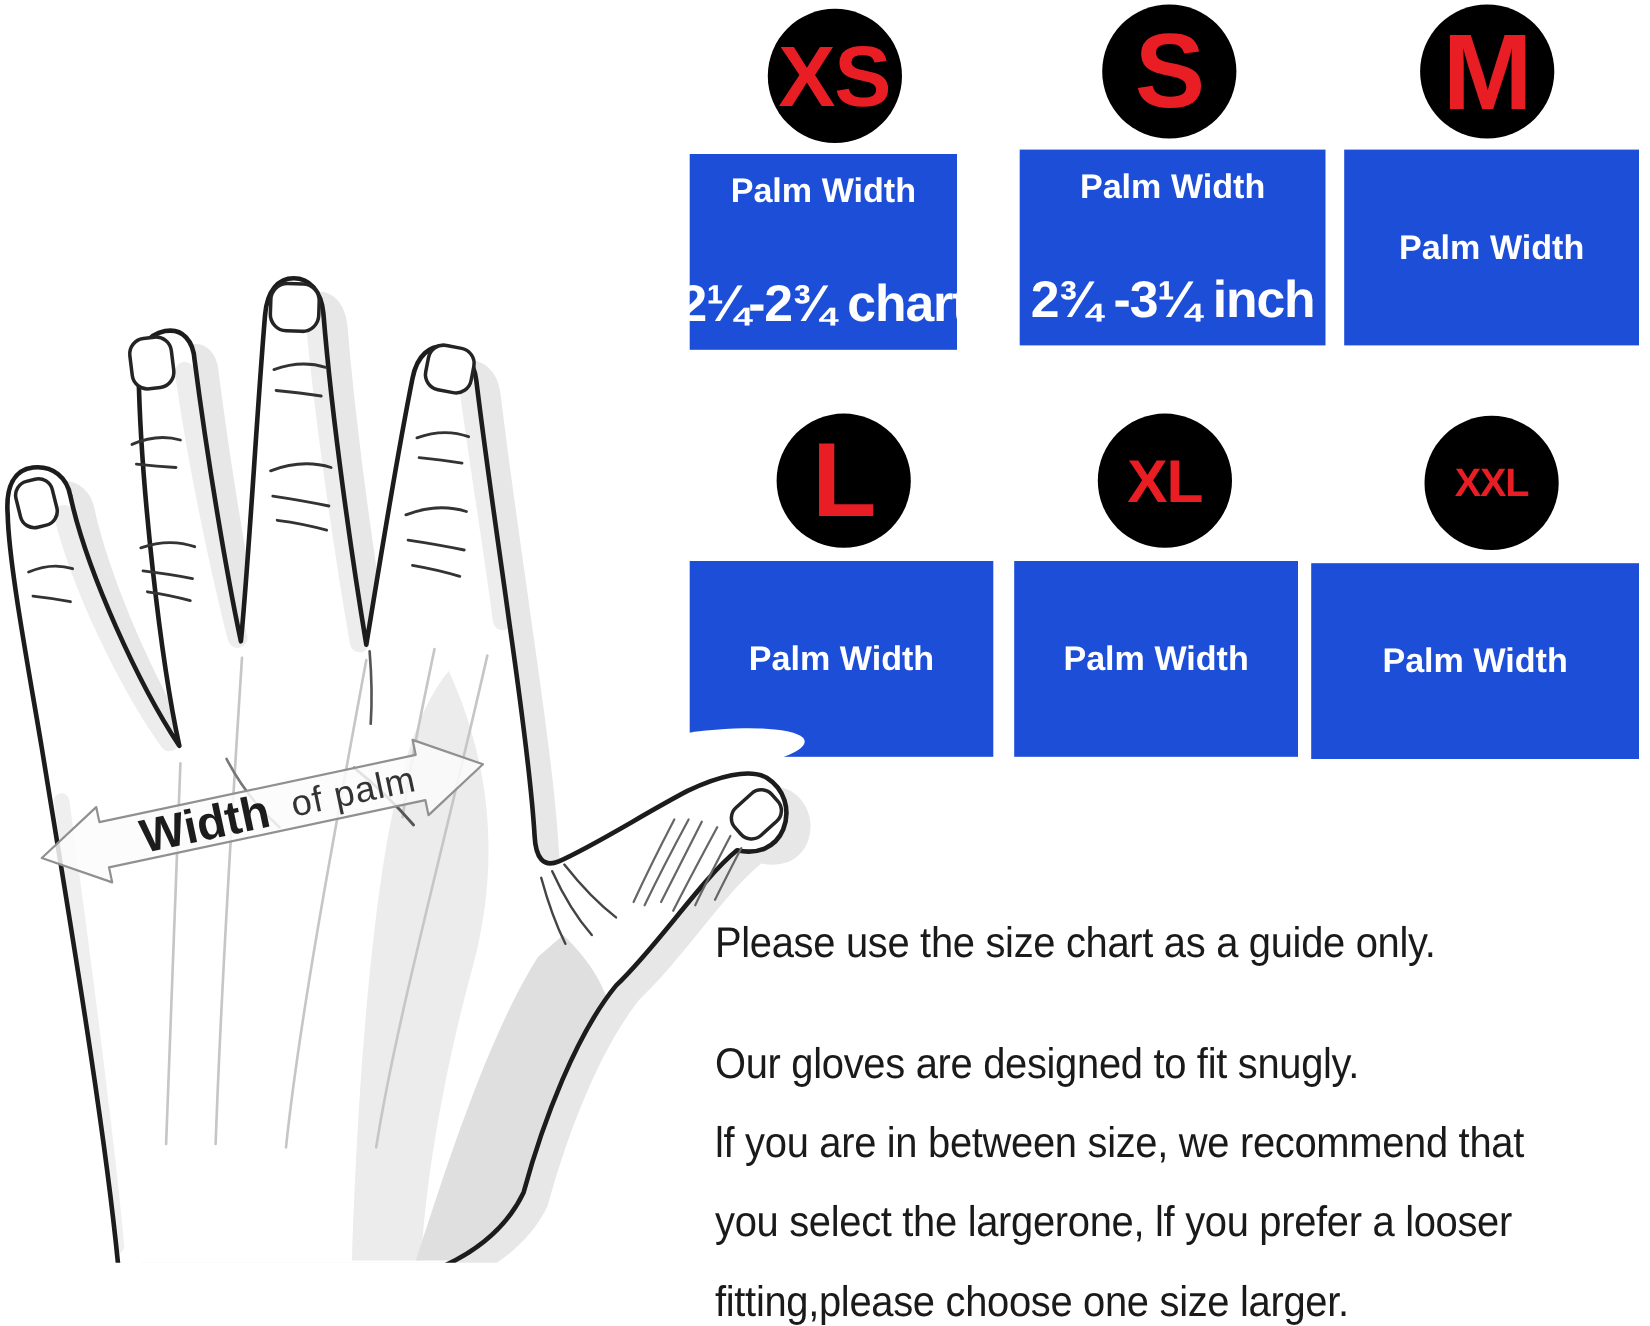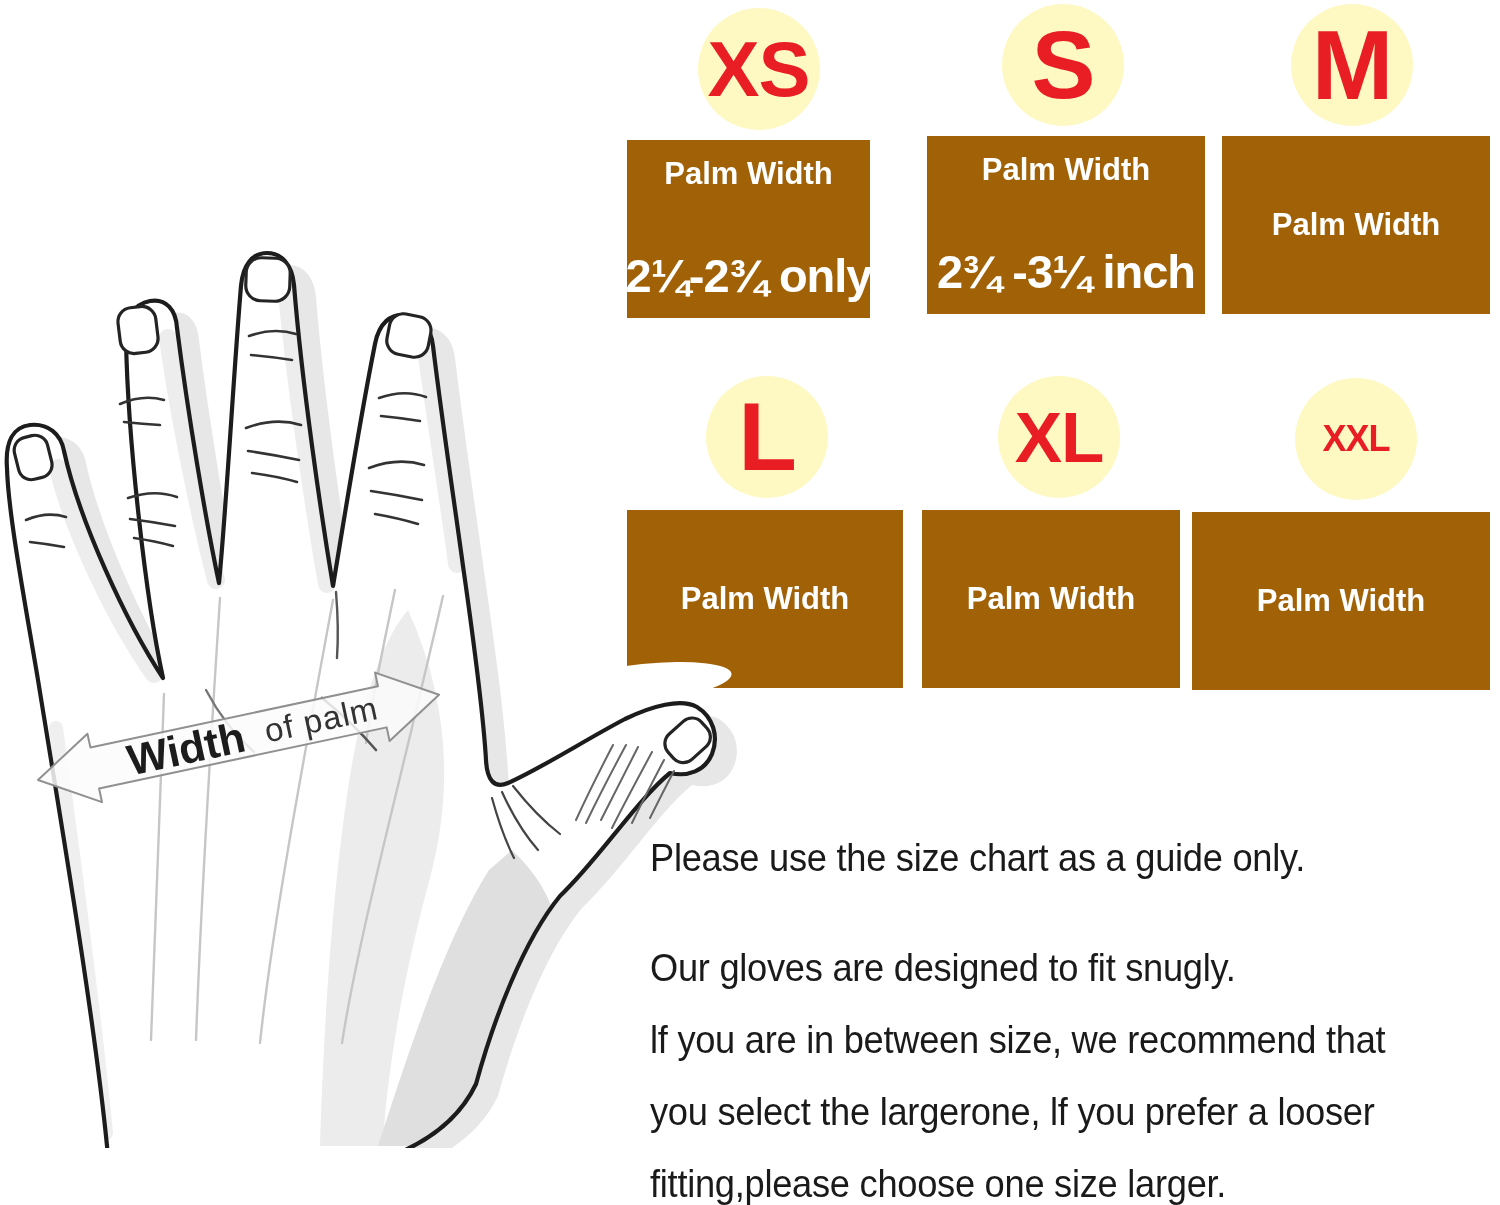--- a/index.html
+++ b/index.html
@@ -7,28 +7,28 @@
     position:relative;width:1500px;height:1205px;background:#fff;overflow:hidden;
     font-family:"Liberation Sans",sans-serif;
   }
   .hand-svg{position:absolute;left:0;top:228px;}
   
   .cell{position:absolute;}
   .badge{
     position:absolute;top:0;left:50%;
     transform:translateX(calc(-50% + var(--dx,0px)));
     width:122px;height:122px;border-radius:50%;
-    background:#fef9c3;display:flex;align-items:center;justify-content:center;
+    background:#000000;display:flex;align-items:center;justify-content:center;
   }
   .badge-label{
     color:#e91e25;font-weight:bold;line-height:1;letter-spacing:-1px;
   }
-  .f78{font-size:78px}.f96{font-size:96px}.f98{font-size:98px}.f82{font-size:71px}.f54{font-size:36px}
+  .f78{font-size:78px}.f96{font-size:96px}.f98{font-size:98px}.f82{font-size:55px}.f54{font-size:36px}
   .box{
-    position:absolute;left:0;top:132px;width:100%;height:178px;background:#a16207;
+    position:absolute;left:0;top:132px;width:100%;height:178px;background:#1d4ed8;
     display:flex;flex-direction:column;align-items:center;justify-content:center;
     color:#fff;text-align:center;gap:32px;
   }
   .row2 .box{top:134px;}
   .palm-label{font-size:31px;font-weight:bold;letter-spacing:0;}
   .range{font-size:47px;font-weight:bold;margin-top:24px;letter-spacing:-1px;white-space:nowrap;}
   .swoosh{
     position:absolute;left:556px;top:664px;width:176px;height:38px;background:#fff;
     border-radius:50%;transform:rotate(-6deg);
   }
@@ -144,21 +144,21 @@
       <text x="232" y="11" font-size="33" fill="#333" letter-spacing="1" font-family="Liberation Sans, sans-serif">of palm</text>
     </g>
   </svg>
 
   <div class="cell" style="left:627px;top:8px;width:243px;--dx:10px">
     <div class="badge">
       <span class="badge-label f78">XS</span>
     </div>
     <div class="box">
       <div class="palm-label">Palm Width</div>
-      <div class="range">2¼-2¾ only</div>
+      <div class="range">2¼-2¾ chart</div>
     </div>
   </div>
 
   <div class="cell" style="left:927px;top:4px;width:278px;--dx:-3px">
     <div class="badge">
       <span class="badge-label f96">S</span>
     </div>
     <div class="box">
       <div class="palm-label">Palm Width</div>
       <div class="range">2¾ -3¼ inch</div>

